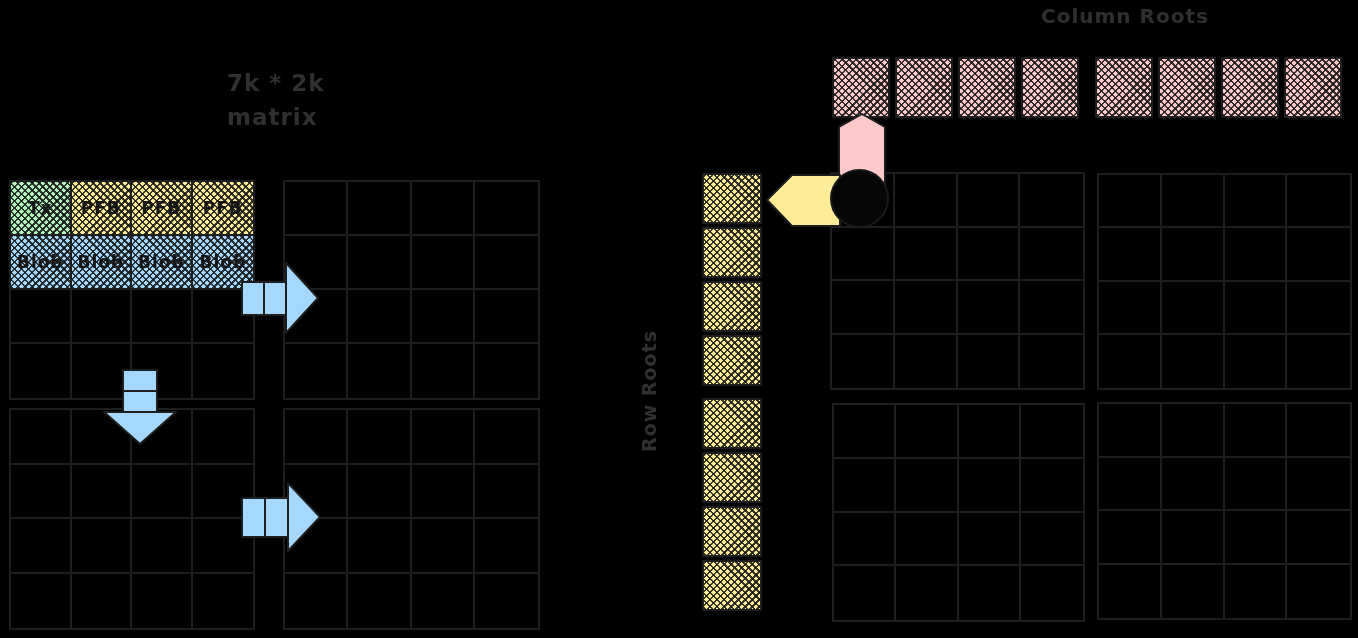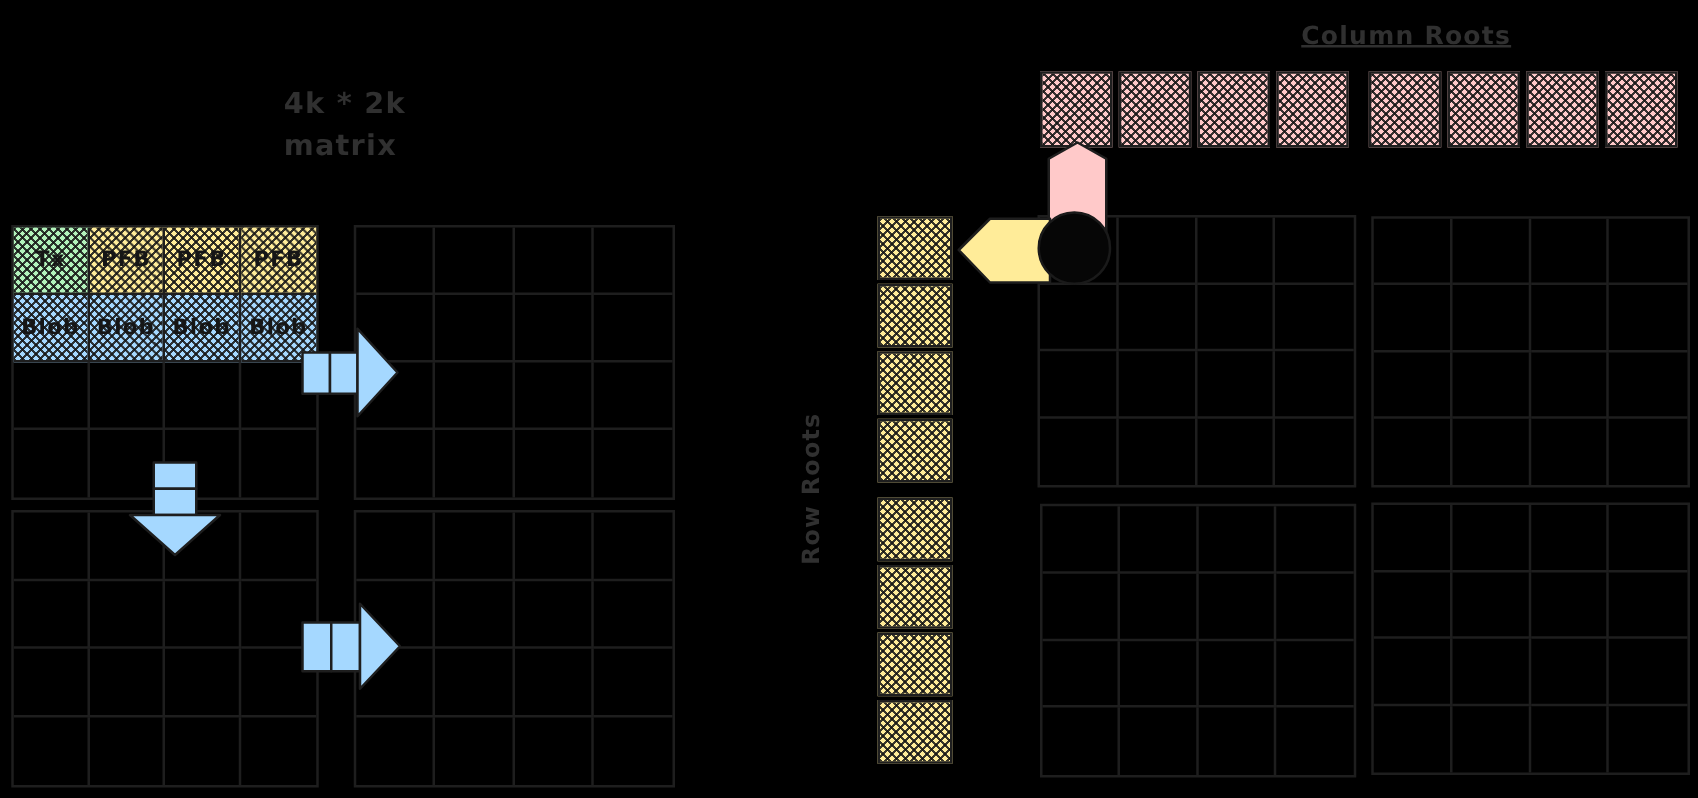--- a/index.html
+++ b/index.html
@@ -42,33 +42,33 @@
 
   .arrow-svg { position:absolute; z-index:3; }
   .arrow-svg * { stroke:var(--stroke); stroke-width:2; stroke-linejoin:round; }
 
   #origin-circle {
     position:absolute; left:830px; top:169px; width:59px; height:59px;
     background:#060606; border:2px solid #1a1a1a; border-radius:50%; z-index:4;
   }
 
   #title { left:227px; top:66px; font-size:23px; line-height:34px; z-index:1; }
-  #column-roots-label { left:1041px; top:16px; font-size:20px; z-index:1;text-decoration:underline; }
+  #column-roots-label { left:1041px; top:4px; font-size:20px; z-index:1; }
   #row-roots-label {
     left:638px; top:326px; height:126px; font-size:19px; z-index:1;
     writing-mode:vertical-rl; transform:rotate(180deg);
   }
 </style>
 </head>
 <body>
 
 <div id="canvas">
 
   <div id="title" class="abs label">
-    <div>4k * 2k</div>
+    <div>7k * 2k</div>
     <div>matrix</div>
   </div>
 
   <div id="column-roots-label" class="abs label">Column Roots</div>
   <div id="row-roots-label" class="abs label">Row Roots</div>
 
   <div class="square-row" style="left:832px; top:57px;">
       <div class="root-square hatch" style="background-color: rgb(255, 201, 201);"></div>
       <div class="root-square hatch" style="background-color: rgb(255, 201, 201);"></div>
       <div class="root-square hatch" style="background-color: rgb(255, 201, 201);"></div>

